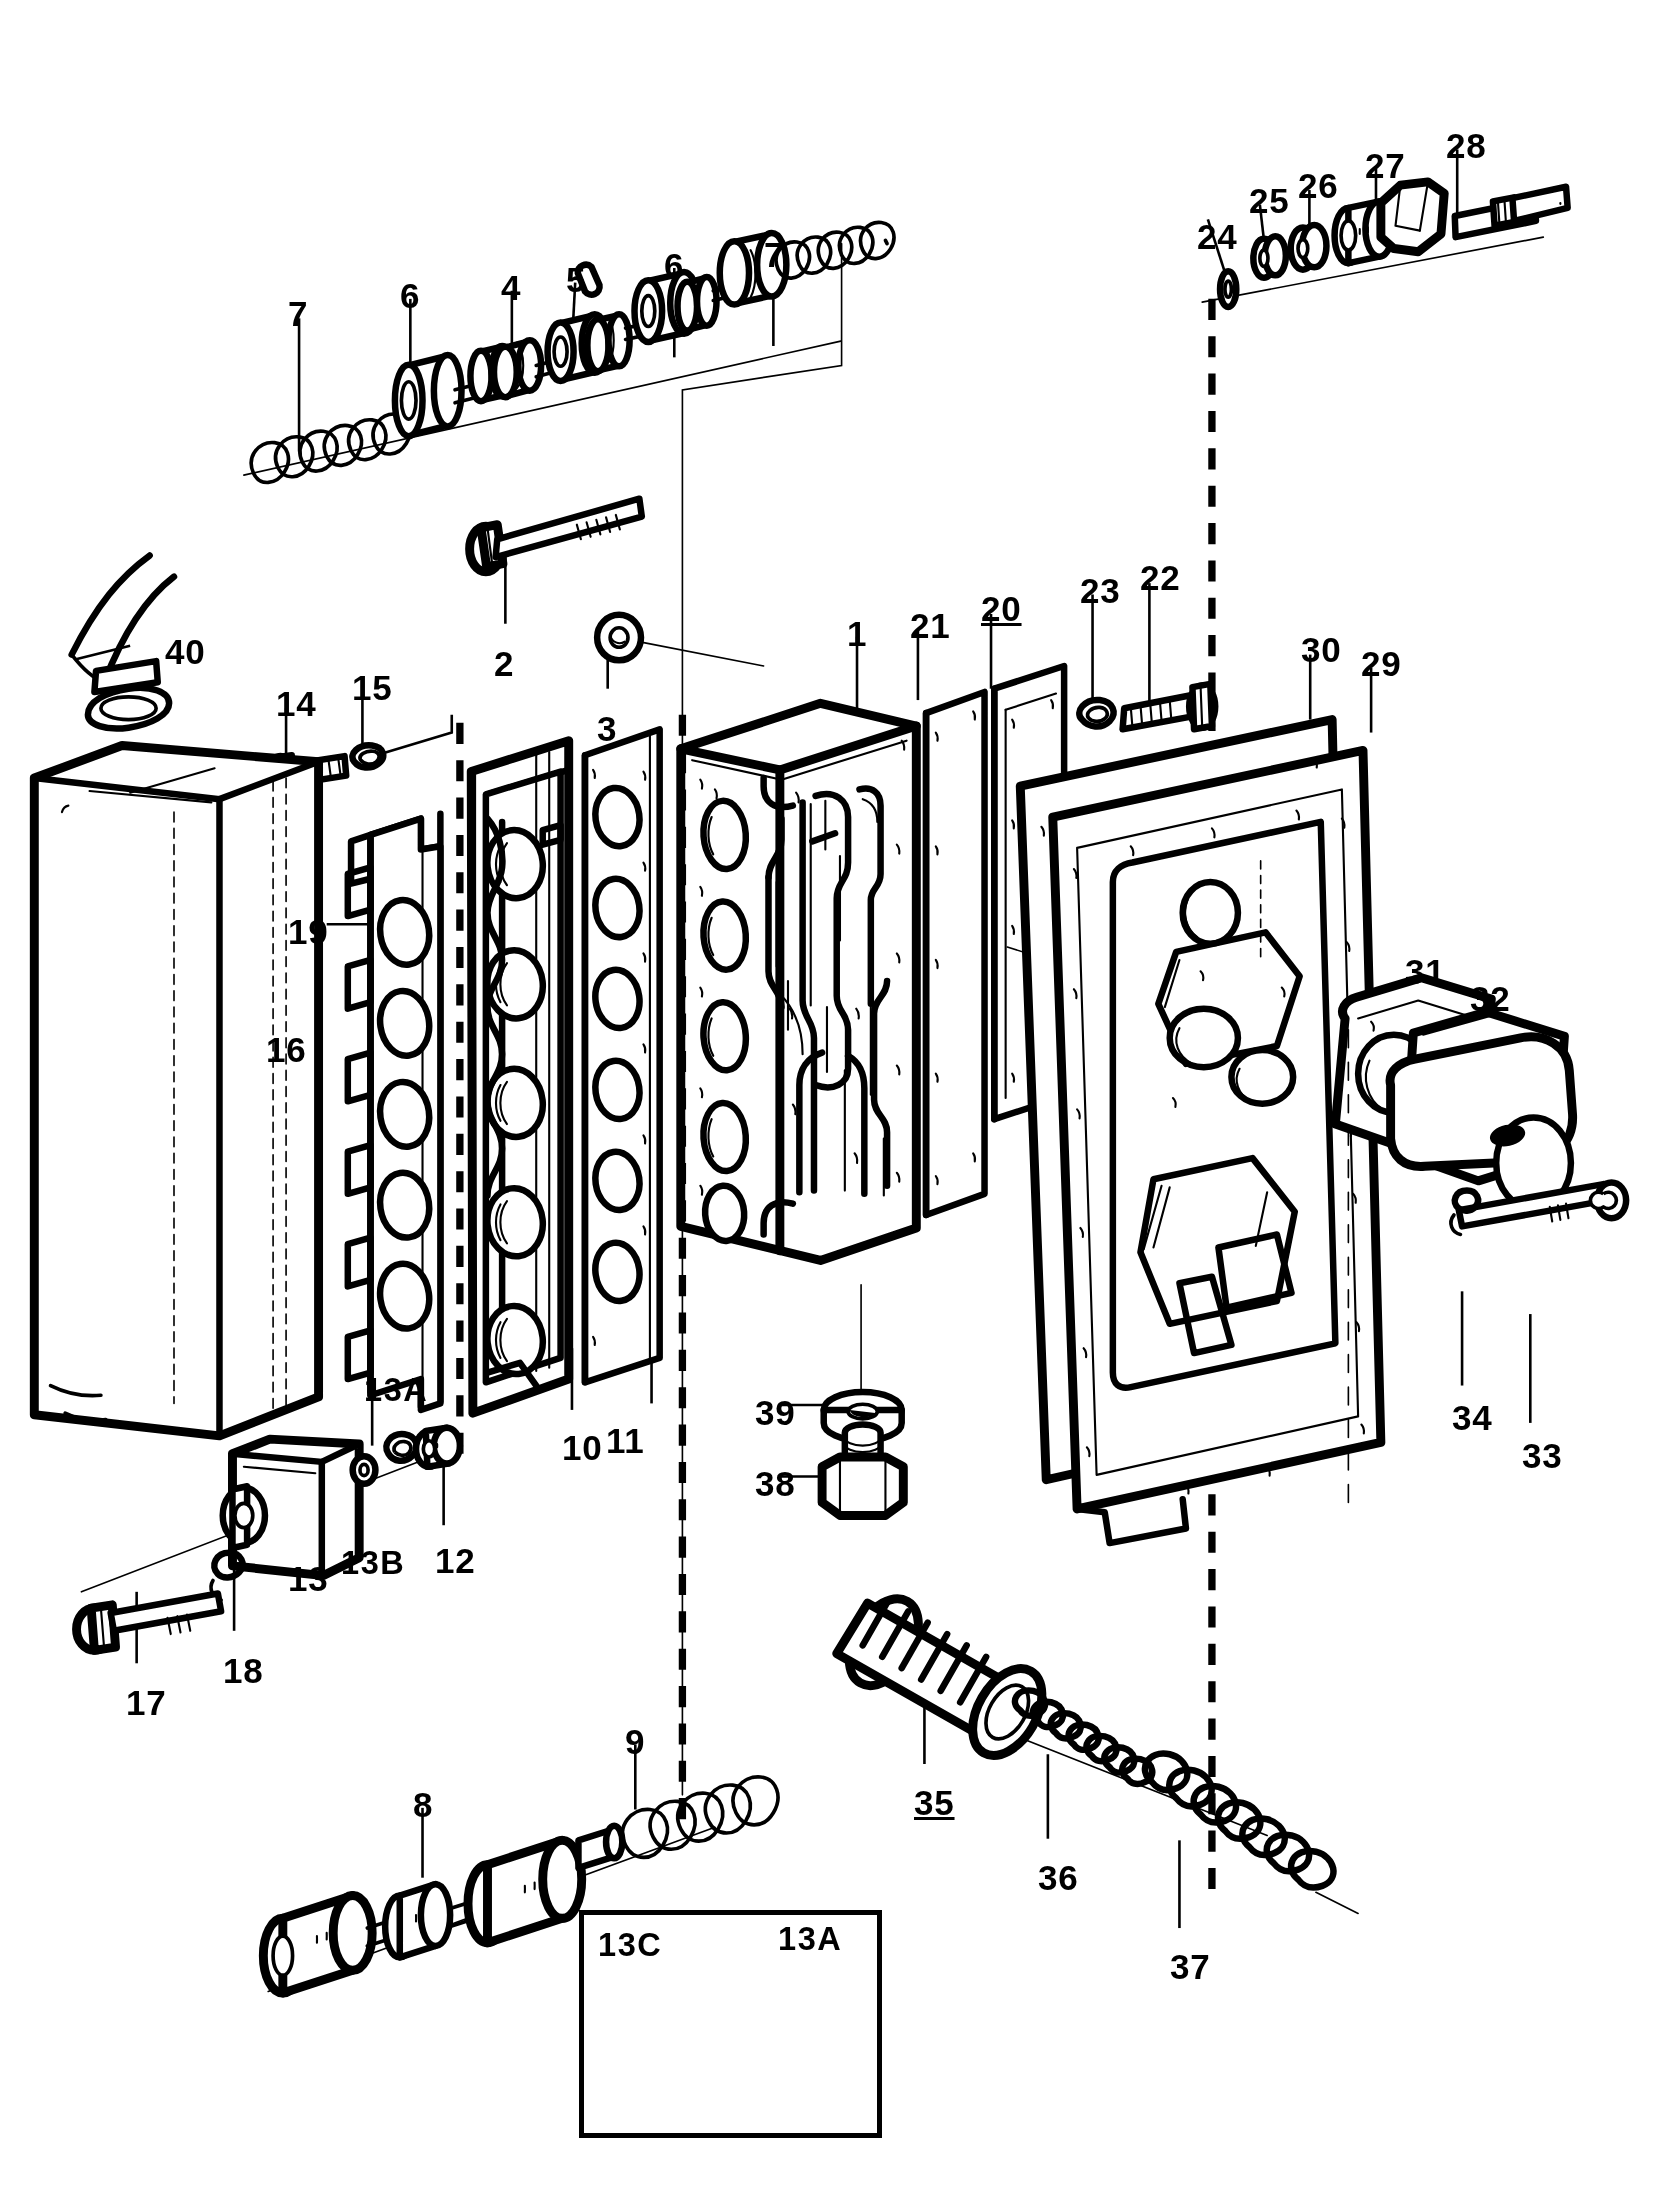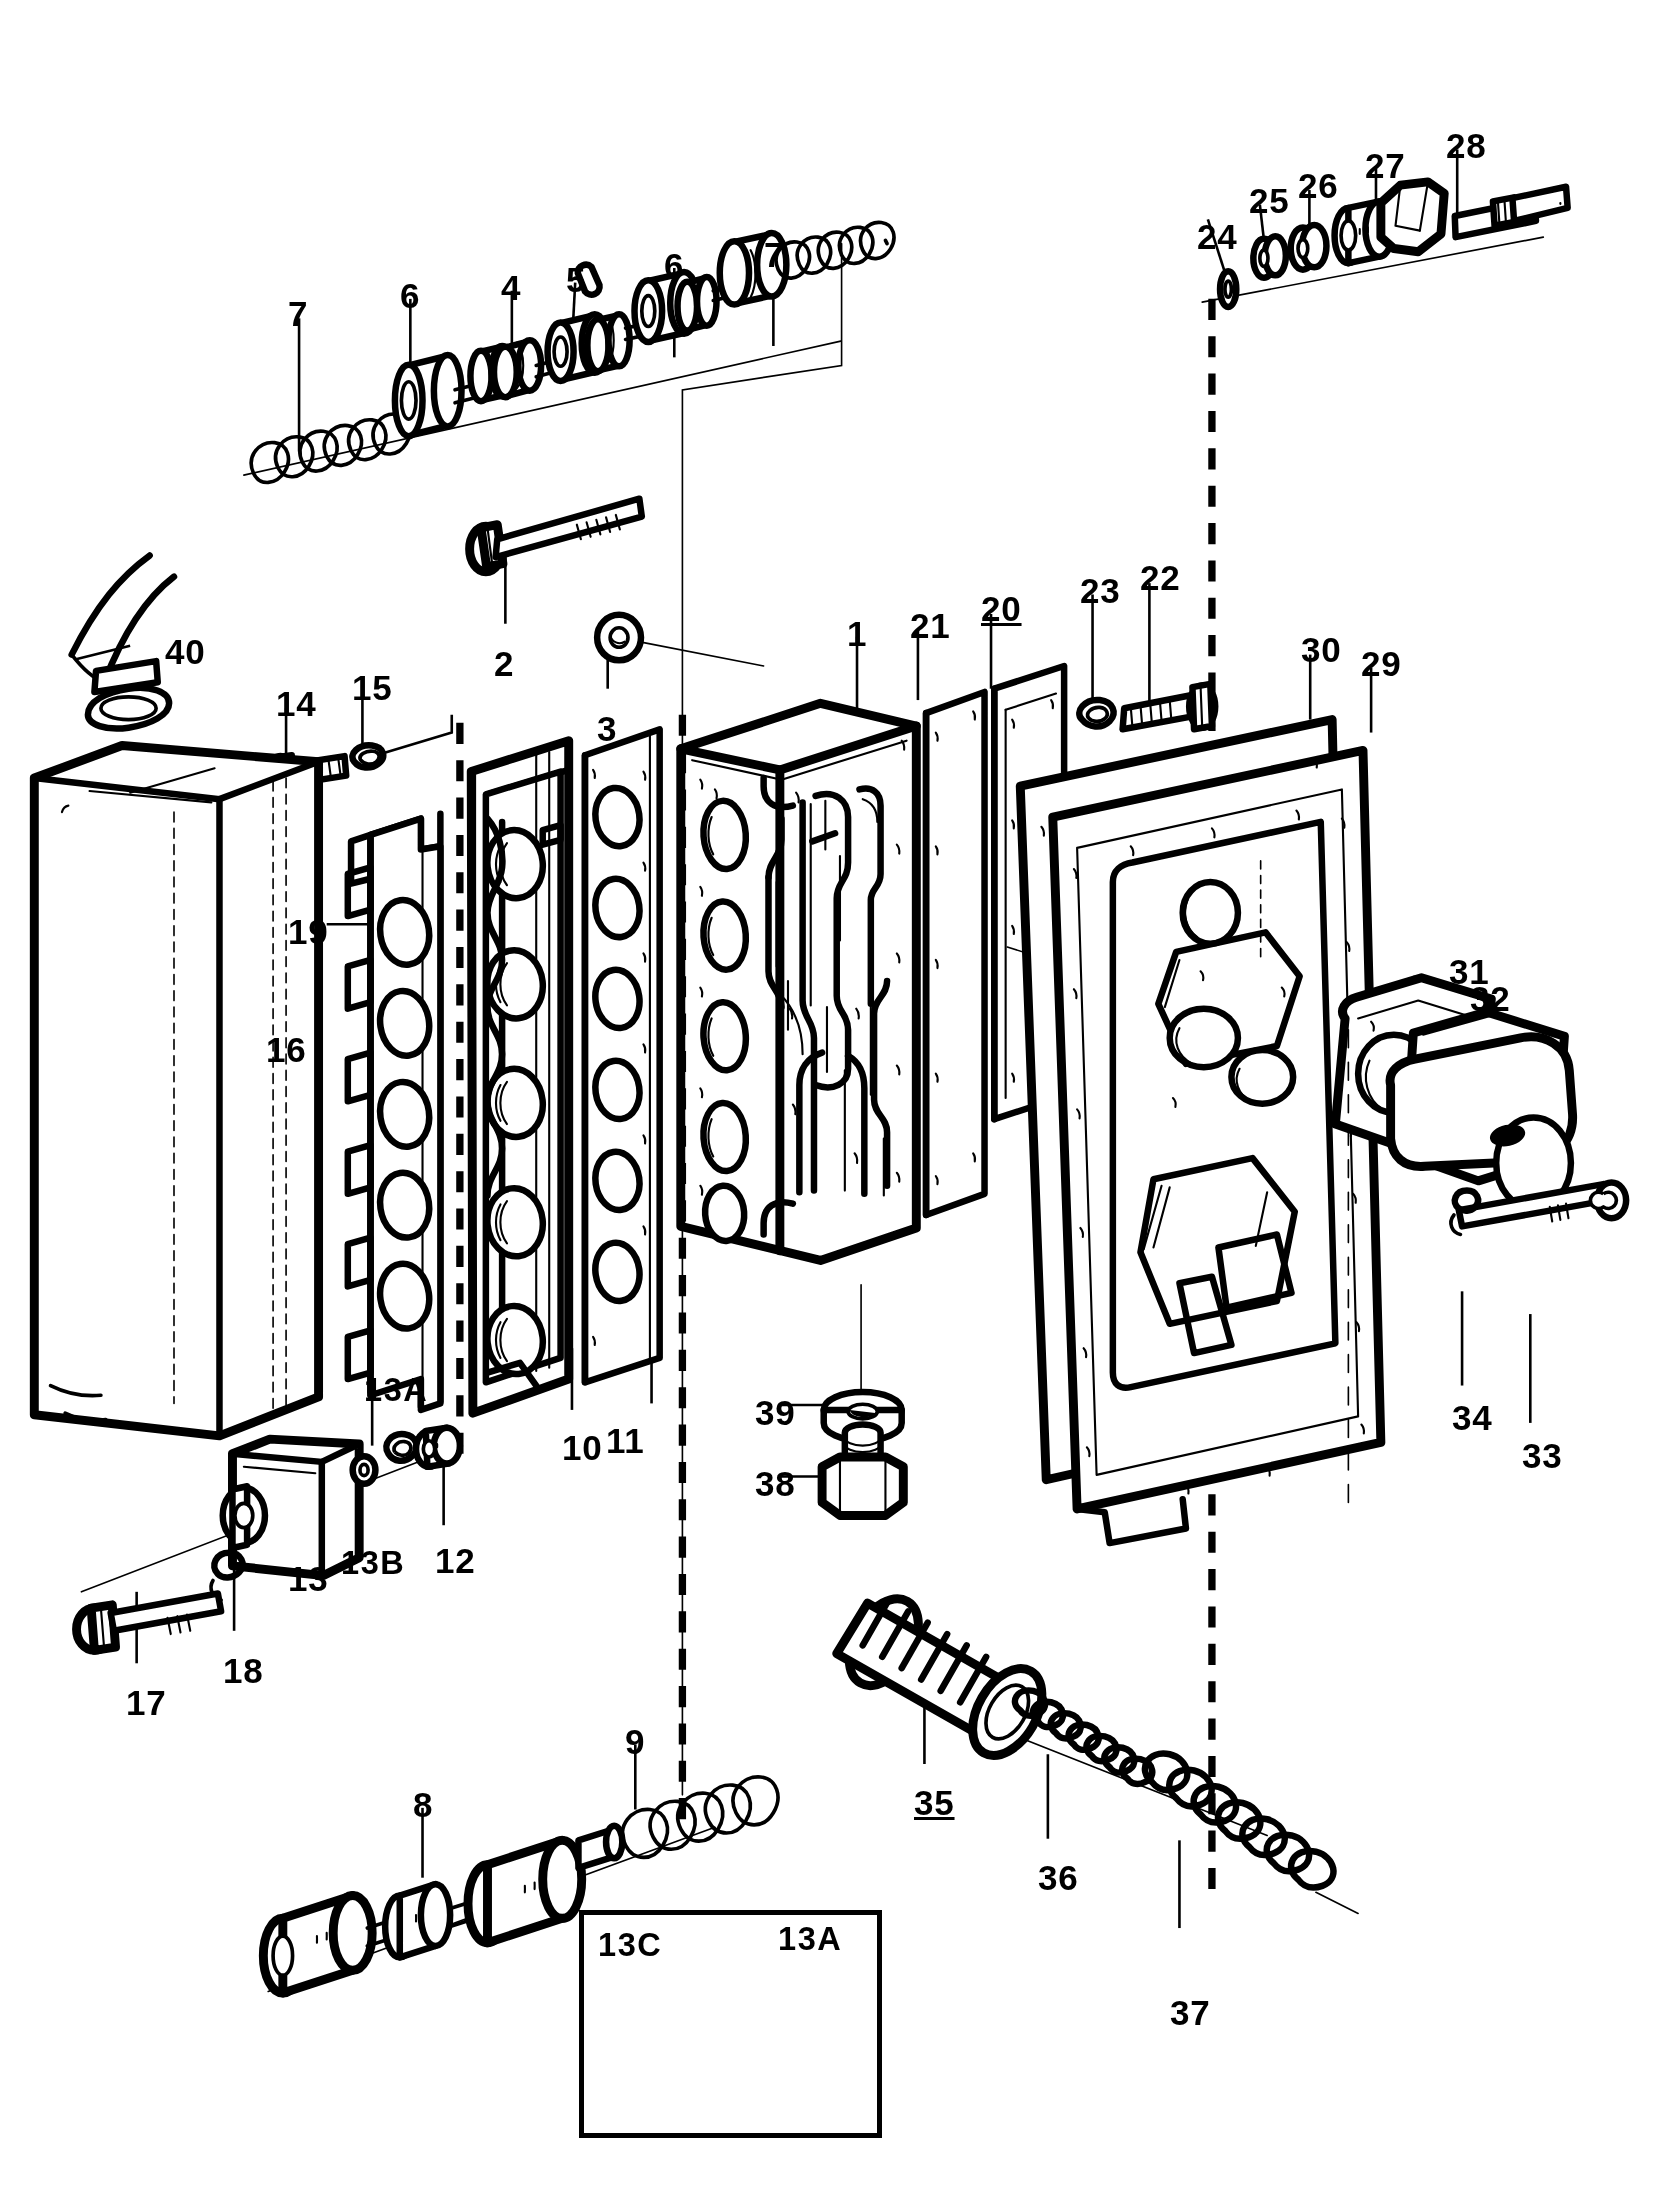--- a/index.html
+++ b/index.html
@@ -815,42 +815,42 @@
 <div class="lbl n" style="left:288px;top:914px;">19</div>
 
 <div class="lbl n" style="left:847px;top:616px;">1</div>
 <div class="lbl n" style="left:910px;top:608px;">21</div>
 <div class="lbl n" style="left:981px;top:591px;text-decoration:underline;">20</div>
 <div class="lbl n" style="left:1080px;top:573px;">23</div>
 <div class="lbl n" style="left:1140px;top:560px;">22</div>
 <div class="lbl n" style="left:1301px;top:632px;">30</div>
 <div class="lbl n" style="left:1361px;top:646px;">29</div>
 
-<div class="lbl n" style="left:1405px;top:954px;margin-left:44px;">31</div>
+<div class="lbl n" style="left:1405px;top:954px;">31</div>
 <div class="lbl n" style="left:1470px;top:981px;">32</div>
 <div class="lbl n" style="left:1522px;top:1438px;">33</div>
 <div class="lbl n" style="left:1452px;top:1400px;">34</div>
 
 <div class="lbl n2" style="left:364px;top:1374px;">13A</div>
 <div class="lbl n" style="left:288px;top:1561px;">13</div>
 <div class="lbl n2" style="left:341px;top:1547px;">13B</div>
 <div class="lbl n" style="left:435px;top:1543px;">12</div>
 <div class="lbl n" style="left:126px;top:1685px;">17</div>
 <div class="lbl n" style="left:223px;top:1653px;">18</div>
 
 <div class="lbl n" style="left:562px;top:1430px;">10</div>
 <div class="lbl n" style="left:606px;top:1423px;">11</div>
 <div class="lbl n" style="left:755px;top:1395px;">39</div>
 <div class="lbl n" style="left:755px;top:1466px;">38</div>
 
 <div class="lbl n" style="left:413px;top:1787px;">8</div>
 <div class="lbl n" style="left:625px;top:1724px;">9</div>
 <div class="lbl n" style="left:914px;top:1785px;text-decoration:underline;">35</div>
 <div class="lbl n" style="left:1038px;top:1860px;">36</div>
-<div class="lbl n" style="left:1170px;top:1949px;margin-top:46px;">37</div>
+<div class="lbl n" style="left:1170px;top:1949px;">37</div>
 
 <div id="inset"></div>
 <div class="lbl n2" style="left:598px;top:1929px;">13C</div>
 <div class="lbl n2" style="left:778px;top:1923px;">13A</div>
 
 
 </div>
 
 
 </body></html>

